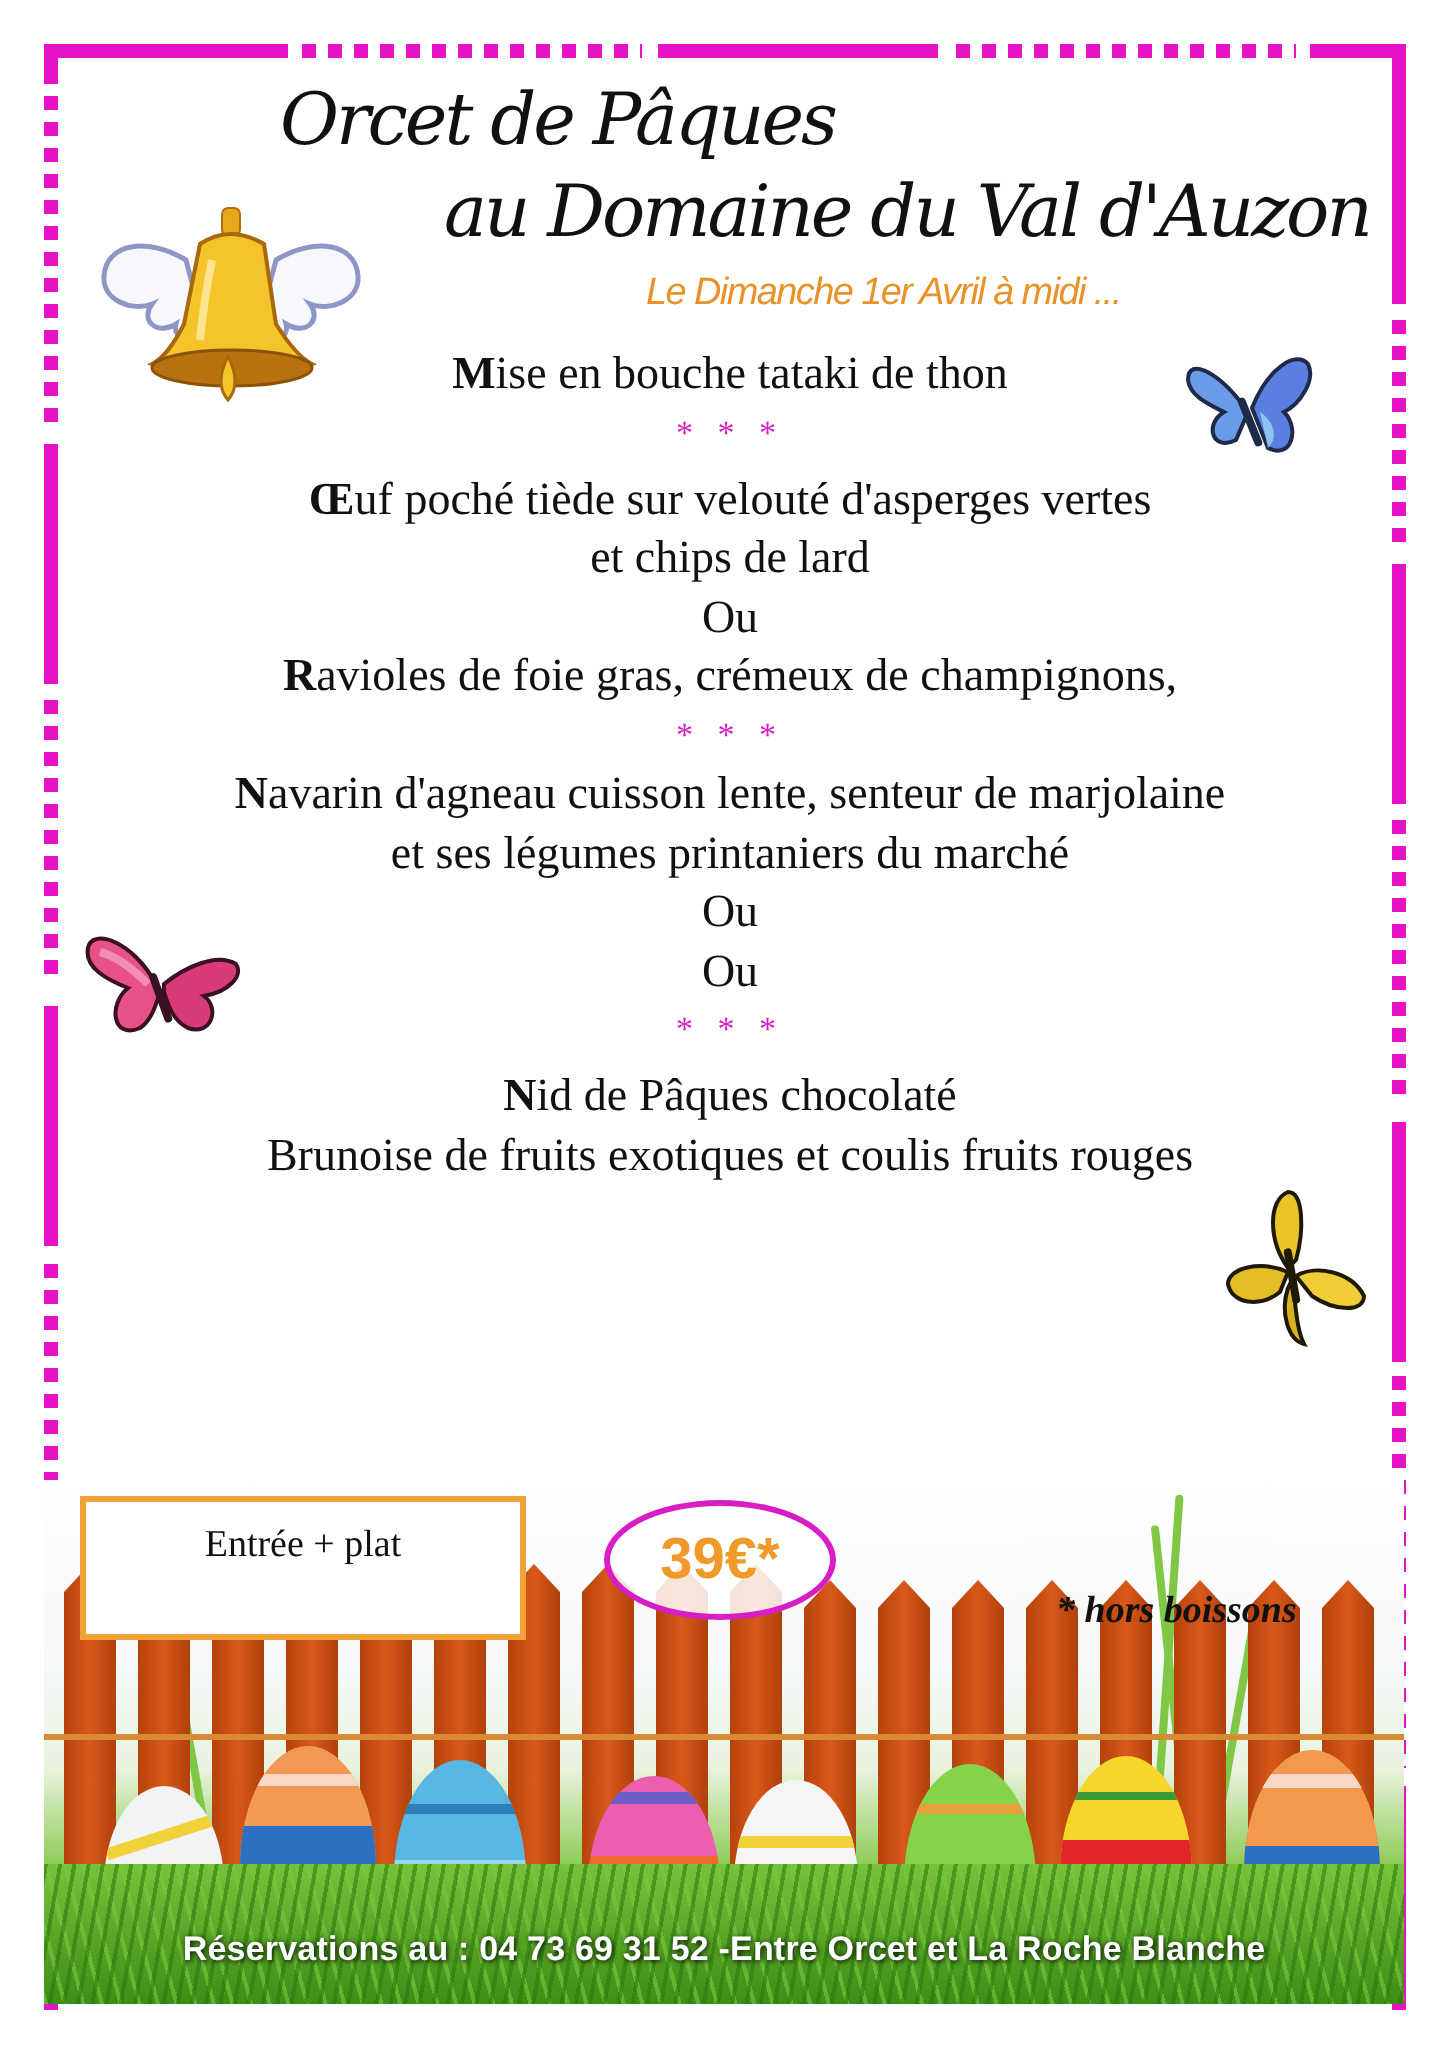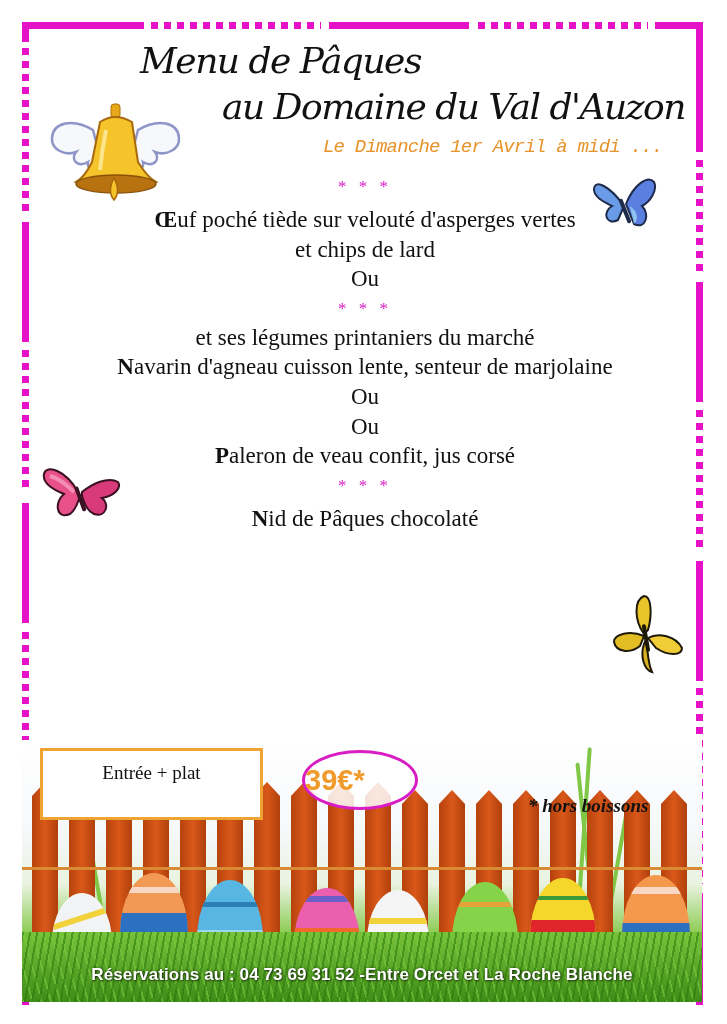--- a/index.html
+++ b/index.html
@@ -14,21 +14,21 @@
   .dots-v { position: absolute; width: 7px;
     background-image: linear-gradient(to bottom, #e612c8 0 7px, transparent 7px 13px);
     background-size: 7px 13px; background-repeat: repeat-y; }
 
   
   .title1 { position: absolute; left: 140px; top: 40px; font-size: 36px; font-style: italic;
     font-family: "DejaVu Serif", serif; letter-spacing: -1.5px; font-weight: normal; }
   .title2 { position: absolute; left: 222px; top: 86px; font-size: 36px; font-style: italic;
     font-family: "DejaVu Serif", serif; letter-spacing: -1.5px; }
   .subtitle { position: absolute; left: 323px; top: 136px; font-size: 19px; font-style: italic;
-    color: #e8922a; font-family: Liberation Mono, monospace; letter-spacing: -0.8px; }
+    color: #e8922a; font-family: Liberation Sans, sans-serif; letter-spacing: -0.8px; }
 
   
   .menu { position: absolute; left: 40px; width: 650px; top: 172px; text-align: center;
     font-size: 23px; line-height: 29.6px; }
   .menu .line { display: block; white-space: nowrap; }
   .menu .stars { color: #d81dc4; font-size: 17px; letter-spacing: 4px; line-height: 29px; }
   .menu b { font-weight: bold; }
   .menu .sp { height: 4px; display: block; }
 
   
@@ -48,21 +48,21 @@
       repeating-linear-gradient(100deg, rgba(40,120,10,.55) 0 2px, transparent 2px 7px),
       repeating-linear-gradient(75deg, rgba(120,200,60,.6) 0 2px, transparent 2px 9px),
       linear-gradient(to bottom, #78c23a, #3f8c18); }
   .blade { position: absolute; width: 4px; background: #7fc745; border-radius: 2px; transform-origin: bottom center; }
 
   
   .combo-box { position: absolute; left: 40px; top: 748px; width: 223px; height: 72px;
     background: #fff; border: 3px solid #efa332; text-align: center;
     font-size: 19px; line-height: 22px; padding-top: 11px; }
   .price-oval { position: absolute; left: 302px; top: 750px; width: 116px; height: 60px;
-    border: 3px solid #d81dc4; border-radius: 50%; background: rgba(255,255,255,.85); }
+    border: 3px solid #d81dc4; border-radius: 50%; text-align: center; background: rgba(255,255,255,.85); }
   .price-oval span { display: block; font-family: "Liberation Sans", sans-serif; font-weight: bold;
     font-size: 29px; color: #ef9a2a; line-height: 54px; }
   .note { position: absolute; left: 528px; top: 795px; font-family: "Liberation Serif", serif;
     font-size: 19px; font-style: italic; font-weight: bold; color: #111; }
 
   .footer { position: absolute; left: 22px; width: 680px; top: 965px; text-align: center;
     font-family: "Liberation Sans", sans-serif; font-weight: bold; font-size: 17px; color: #fff;
     text-shadow: 0 0 3px rgba(0,0,0,.55), 1px 1px 2px rgba(0,0,0,.5); letter-spacing: 0.1px; }
 </style>
 </head>
@@ -152,21 +152,21 @@
     <div class="band" style="top:42px;height:34px;background:#e0262a;"></div>
   </div>
   <div class="egg" style="left:600px;top:135px;width:68px;height:100px;background:#f4984d;">
     <div class="band" style="top:12px;height:7px;background:#f8d8c4;"></div>
     <div class="band" style="top:48px;height:34px;background:#2d6fc0;"></div>
   </div>
 
   <div class="grass"></div>
 </div>
 
-<div class="title1">Menu de Pâques</div>
+<div class="title1">Orcet de Pâques</div>
 <div class="title2">au Domaine du Val d'Auzon</div>
 <div class="subtitle">Le Dimanche 1er Avril à midi ...</div>
 
 <div class="deco" style="left:48px;top:100px;width:135px;height:105px;">
   <svg width="135" height="105" viewBox="0 0 135 105">
     <path d="M45 30 C25 18 5 22 4 38 C3 50 18 56 28 52 C22 60 30 68 40 62 C38 70 48 72 54 64 Z" fill="#f7f8fc" stroke="#8e96c8" stroke-width="2.5"></path>
     <path d="M90 30 C110 18 130 22 131 38 C132 50 117 56 107 52 C113 60 105 68 95 62 C97 70 87 72 81 64 Z" fill="#f7f8fc" stroke="#8e96c8" stroke-width="2.5"></path>
     <rect x="63" y="4" width="9" height="14" rx="3" fill="#e7a81a" stroke="#b07010" stroke-width="1"></rect>
     <path d="M52 22 Q67 12 84 22 L90 62 Q100 78 108 82 Q67 96 28 82 Q36 78 44 62 Z" fill="#f5c32a" stroke="#a8680c" stroke-width="2"></path>
     <ellipse cx="68" cy="84" rx="40" ry="9" fill="#b8720f" stroke="#8a520a" stroke-width="1.5"></ellipse>
@@ -197,37 +197,39 @@
   <svg width="76" height="80" viewBox="0 0 76 80">
     <path d="M34 40 C24 26 24 6 34 2 C42 2 42 22 38 36 Z" fill="#e9c52a" stroke="#1f1a08" stroke-width="2"></path>
     <path d="M34 42 C20 36 4 40 4 48 C6 58 20 60 30 52 Z" fill="#e3bd24" stroke="#1f1a08" stroke-width="2"></path>
     <path d="M38 44 C48 38 66 42 72 54 C72 62 58 62 46 54 Z" fill="#f0cc36" stroke="#1f1a08" stroke-width="2"></path>
     <path d="M36 46 C38 58 38 70 42 78 C34 76 30 62 34 50 Z" fill="#d9b21f" stroke="#1f1a08" stroke-width="2"></path>
     <rect x="34" y="30" width="4" height="28" rx="2" fill="#1f1a08" transform="rotate(-10 36 44)"></rect>
   </svg>
 </div>
 
 <div class="menu">
+  <span class="line"><b>M</b><span>ise en bouche tataki de thon</span></span>
   <span class="line stars">* * *</span>
   <span class="sp"></span>
 
   <span class="line"><b>Œ</b><span>uf poché tiède sur velouté d'asperges vertes</span></span>
   <span class="line">et chips de lard</span>
   <span class="line">Ou</span>
+  <span class="line"><b>R</b><span>avioles de foie gras, crémeux de champignons,</span></span>
   <span class="line stars">* * *</span>
 
+  <span class="line"><b>N</b><span>avarin d'agneau cuisson lente, senteur de marjolaine</span></span>
   <span class="line">et ses légumes printaniers du marché</span>
-  <span class="line"><b>N</b><span>avarin d'agneau cuisson lente, senteur de marjolaine</span></span>
   <span class="line">Ou</span>
   <span class="line">Ou</span>
-  <span class="line"><b>P</b><span>aleron de veau confit, jus corsé</span></span>
   <span class="line stars">* * *</span>
   <span class="sp"></span>
 
   <span class="line"><b>N</b><span>id de Pâques chocolaté</span></span>
+  <span class="line">Brunoise de fruits exotiques et coulis fruits rouges</span>
 </div>
 
 <div class="combo-box">
   <div>Entrée + plat</div>
 </div>
 <div class="price-oval">
   <span>39€*</span>
 </div>
 <div class="note">* hors boissons</div>
 

